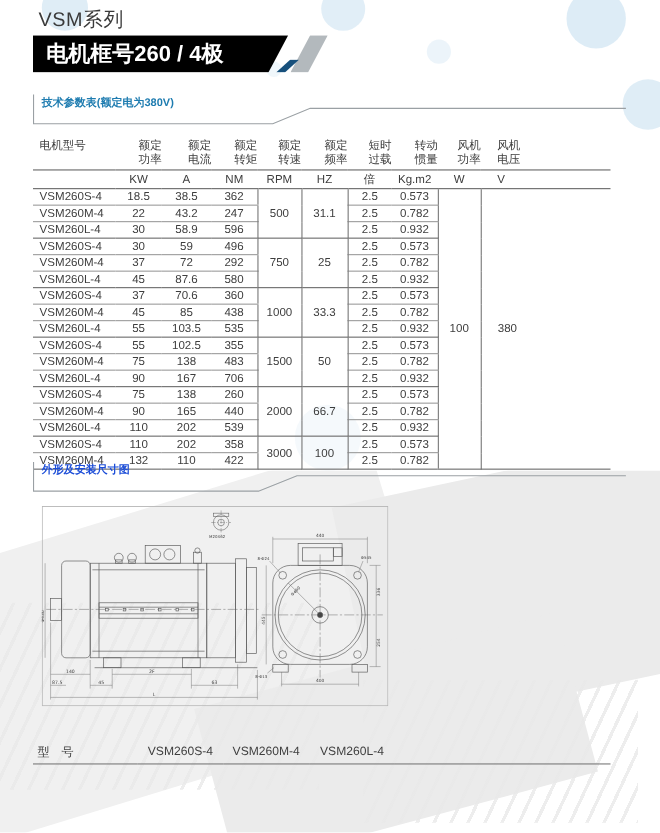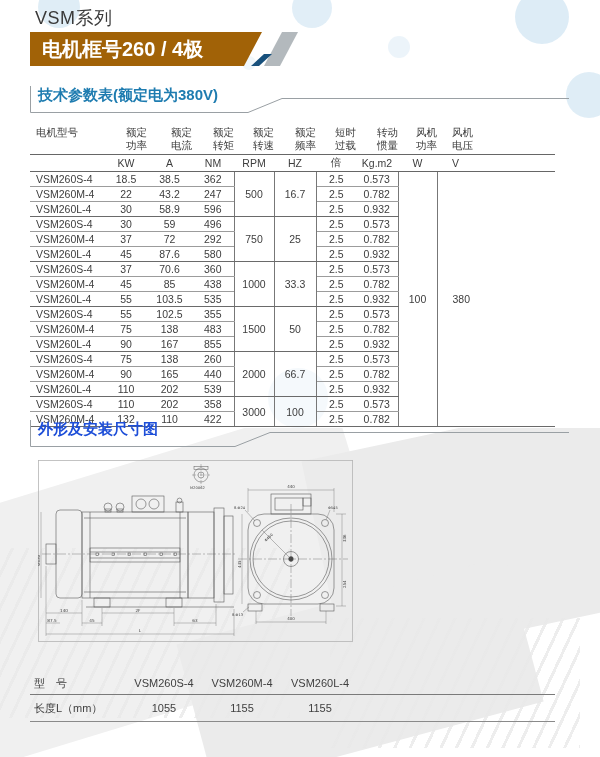--- a/index.html
+++ b/index.html
@@ -17,21 +17,21 @@
   .banner{position:absolute;left:30px;top:32px;width:232px;height:34px;line-height:34px;
           color:#fff;font-size:20px;font-weight:bold;padding-left:12px;box-sizing:border-box;
           clip-path:polygon(0 0,100% 0,calc(100% - 18px) 100%,0 100%);z-index:2;}
   .banner-stripe{position:absolute;left:264px;top:32px;width:36px;height:34px;background:#b3b9bd;
           clip-path:polygon(18px 0,34px 0,16px 100%,0 100%);z-index:1;}
   .banner-sliver{position:absolute;left:251px;top:54px;width:28px;height:12px;background:#17507c;
           clip-path:polygon(13px 0,21px 0,8px 100%,0 100%);z-index:1;}
   
   .sect{position:absolute;left:30px;width:540px;height:34px;z-index:1;}
   .sect svg{position:absolute;left:0;top:0;}
-  .sect .txt{position:absolute;left:8px;top:2px;font-size:15px;font-weight:bold;}
+  .sect .txt{position:absolute;left:8px;top:2px;font-size:10px;font-weight:bold;}
   
   table{border-collapse:collapse;table-layout:fixed;}
   .spec{position:absolute;left:30px;top:124px;width:525px;font-size:10.5px;color:#3d3d3d;z-index:1;}
   .spec th{font-weight:normal;vertical-align:top;padding:2px 0 0 0;border-bottom:1px solid #666;height:28px;line-height:13px;text-align:right;}
   .spec th.mh{text-align:left;padding-left:6px;}
   .spec th.vh{text-align:left;padding-left:15px;}
   .spec td{text-align:center;height:14px;padding:0;}
   .spec td.model{text-align:left;padding-left:6px;}
   .spec tr.units td{border-bottom:1px solid #666;height:16px;}
   .spec tr.units td.vl{text-align:left;padding-left:15px;}
@@ -66,21 +66,21 @@
 
   <div class="photo">
     <div class="ph" style="left:-50px;top:30px;width:430px;height:250px;transform:rotate(-17deg);"></div>
     <div class="ph ph2" style="left:320px;top:0px;width:300px;height:210px;transform:rotate(-12deg);"></div>
     <div class="ph ph2" style="left:190px;top:170px;width:340px;height:150px;transform:rotate(-15deg);"></div>
     <div class="stripes" style="left:-20px;top:120px;width:310px;height:170px;"></div>
     <div class="stripes" style="left:330px;top:190px;width:250px;height:130px;"></div>
   </div>
 
   <div class="title">VSM系列</div>
-  <div class="banner" style="background:#a16207;">电机框号260 / 4极</div>
+  <div class="banner" style="background:#000000;">电机框号260 / 4极</div>
   <div class="banner-stripe"></div>
   <div class="banner-sliver"></div>
 
   <div class="sect" style="top:84px;">
     <svg width="540" height="34">
       <polyline points="0.5,2 0.5,28.5 218,28.5 252,14.5 539,14.5" fill="none" stroke="#9aa0a4" stroke-width="1"></polyline>
     </svg>
     <div class="txt" style="color:#1e7cb0;">技术参数表(额定电为380V)</div>
   </div>
 
@@ -150,21 +150,21 @@
         <td class="vl">V</td>
       </tr>
     </thead>
     <tbody>
       <tr>
         <td class="model bb">VSM260S-4</td>
         <td class="bb">18.5</td>
         <td class="bb">38.5</td>
         <td class="bb">362</td>
         <td class="rpm" rowspan="3">500</td>
-        <td class="hz" rowspan="3">16.7</td>
+        <td class="hz" rowspan="3">31.1</td>
         <td class="bb">2.5</td>
         <td class="bb jr">0.573</td>
         <td class="fanw" rowspan="17">100</td>
         <td class="fanv" rowspan="17">380</td>
       </tr>
       <tr>
         <td class="model bb">VSM260M-4</td>
         <td class="bb">22</td>
         <td class="bb">43.2</td>
         <td class="bb">247</td>
@@ -246,21 +246,21 @@
         <td class="bb">75</td>
         <td class="bb">138</td>
         <td class="bb">483</td>
         <td class="bb">2.5</td>
         <td class="bb jr">0.782</td>
       </tr>
       <tr class="ge">
         <td class="model bb">VSM260L-4</td>
         <td class="bb">90</td>
         <td class="bb">167</td>
-        <td class="bb">855</td>
+        <td class="bb">706</td>
         <td class="bb">2.5</td>
         <td class="bb jr">0.932</td>
       </tr>
       <tr>
         <td class="model bb">VSM260S-4</td>
         <td class="bb">75</td>
         <td class="bb">138</td>
         <td class="bb">260</td>
         <td class="rpm" rowspan="3">2000</td>
         <td class="hz" rowspan="3">66.7</td>
@@ -437,23 +437,16 @@
         <col style="width:196px">
     </colgroup>
     <tbody>
         <tr class="hd">
       <td class="lbl">型　号</td>
       <td>VSM260S-4</td>
       <td>VSM260M-4</td>
       <td>VSM260L-4</td>
       <td></td>
     </tr>
-    <tr>
-      <td class="lbl">长度L（mm）</td>
-      <td>1055</td>
-      <td>1155</td>
-      <td>1155</td>
-      <td></td>
-    </tr>
   </tbody>
     </table>
 
 </div>
 
 </body></html>

